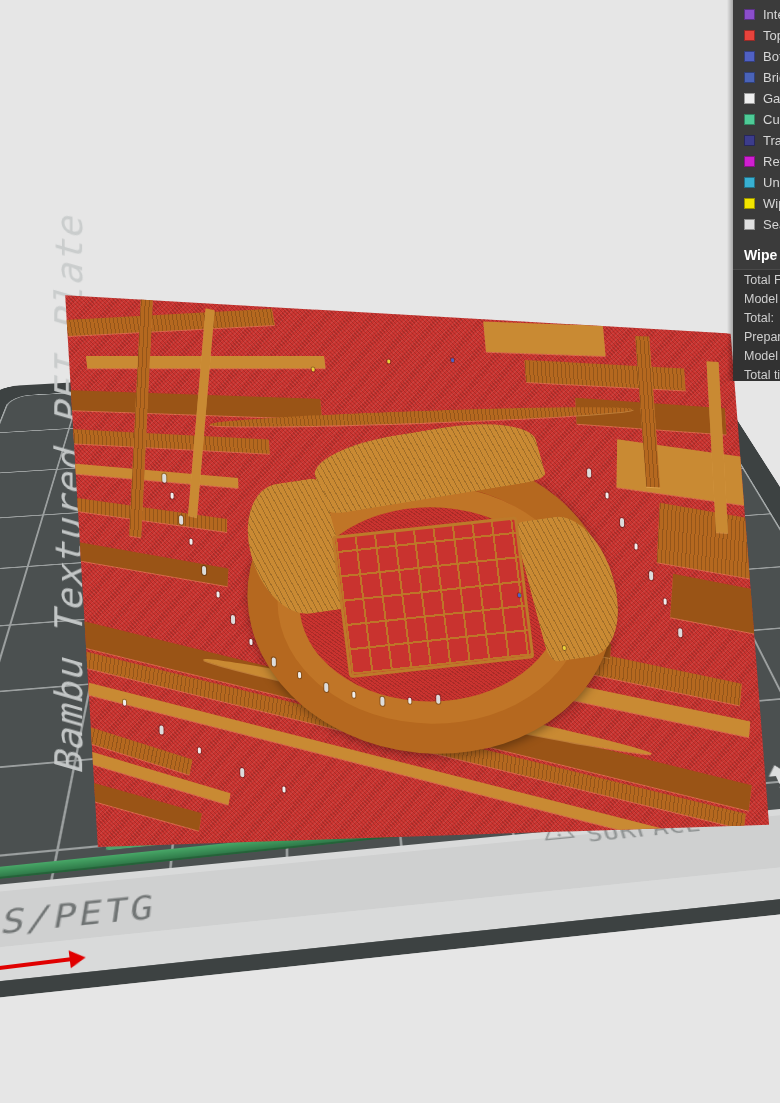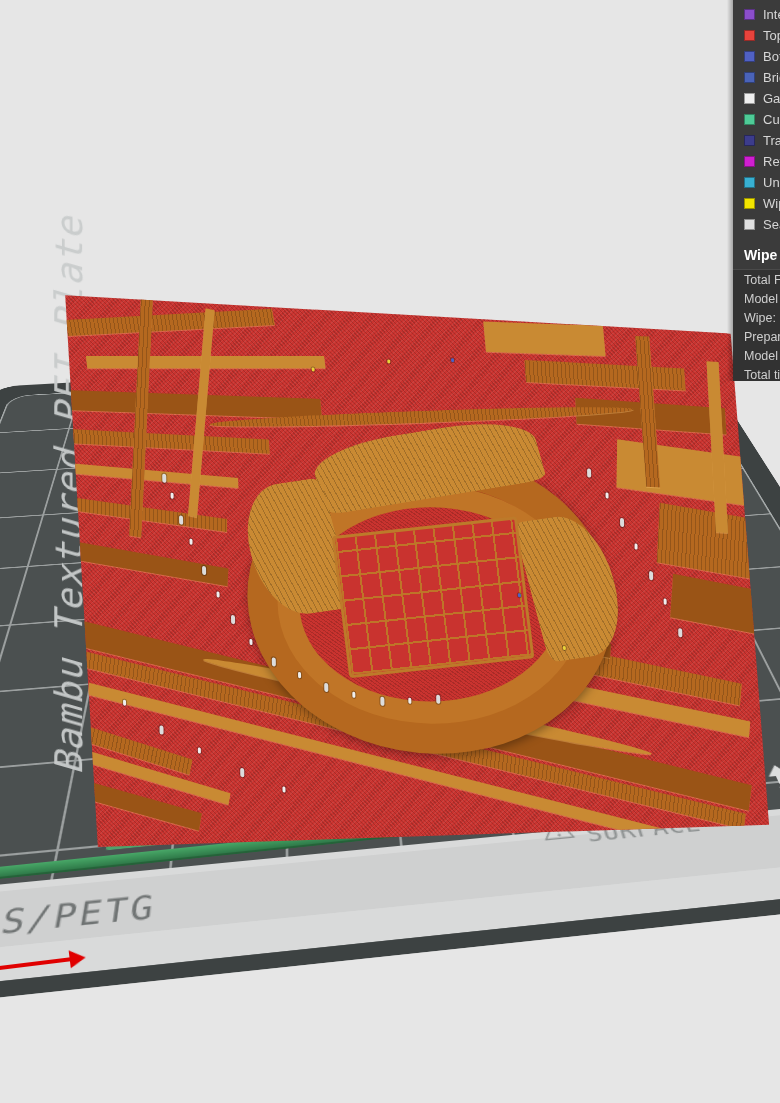--- a/index.html
+++ b/index.html
@@ -502,20 +502,20 @@
         <span class="sw" style="background:#dfdfdf"></span>
         <span class="lg-label">Seams</span>
       </div>
     </div>
 
     <div class="legend-total-head">Wipe</div>
 
     <div class="legend-stats">
       <div class="stat-row">Total Filament:</div>
       <div class="stat-row">Model Filament:</div>
-      <div class="stat-row">Wipe:</div>
+      <div class="stat-row">Total:</div>
       <div class="stat-row">Prepare time:</div>
       <div class="stat-row">Model printing time:</div>
       <div class="stat-row">Total time:</div>
     </div>
   </div>
 
 </div>
 
 </body></html>

